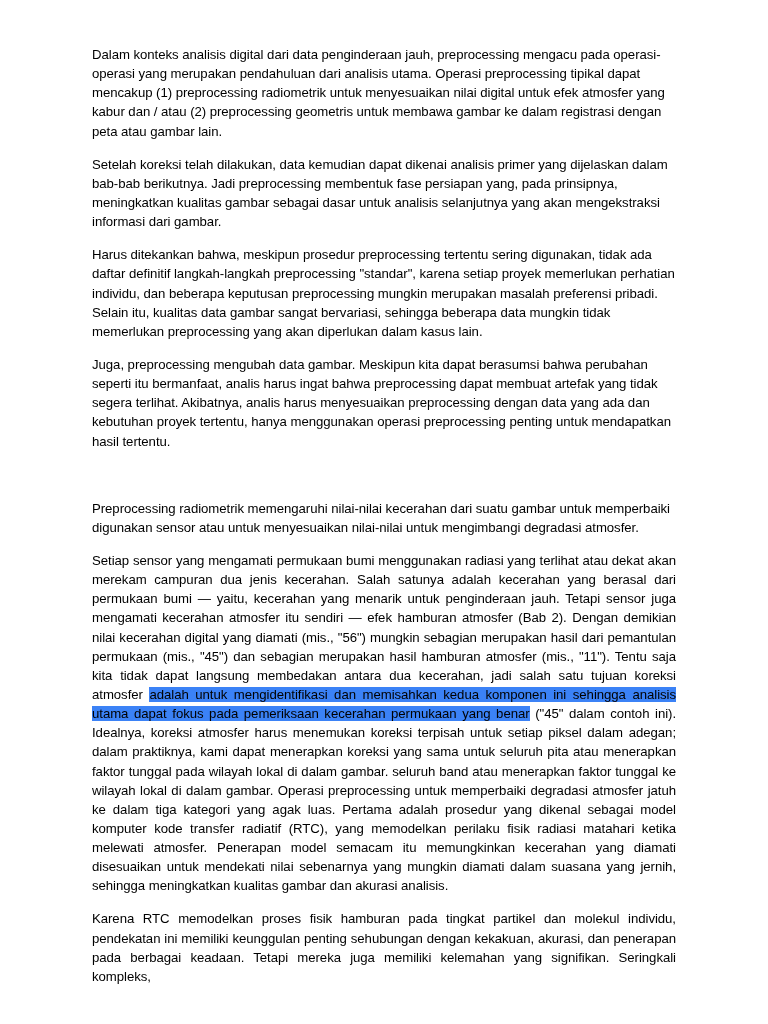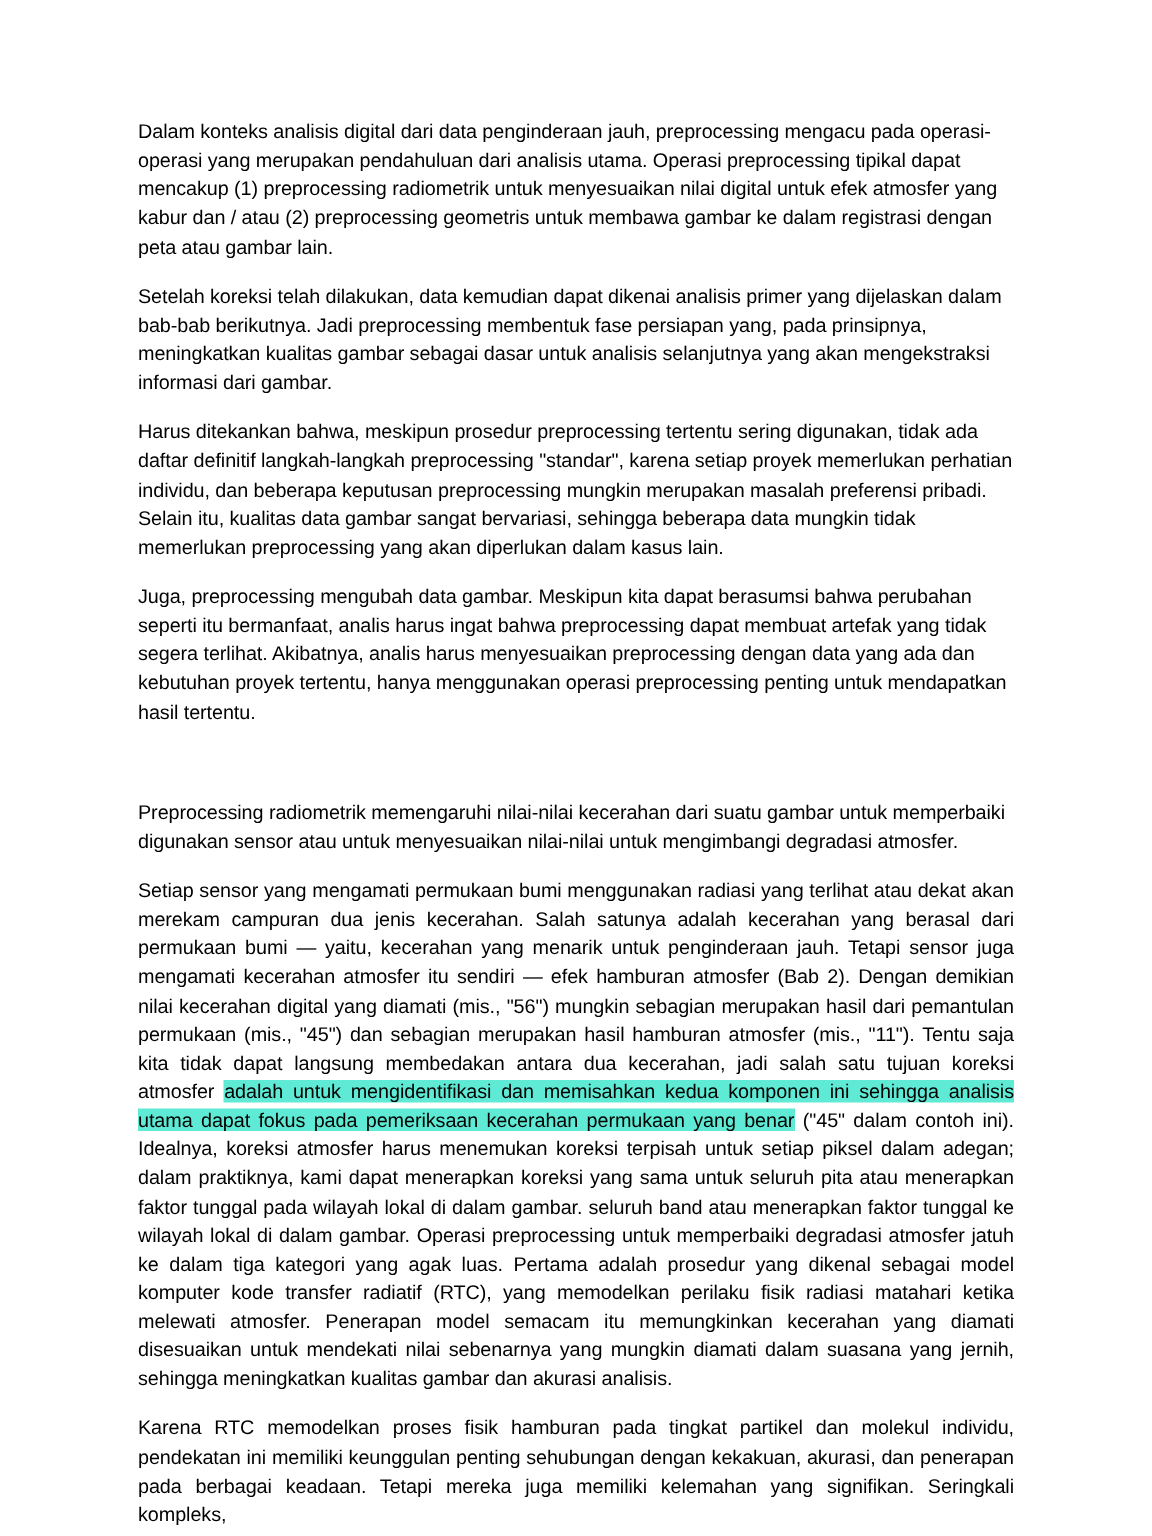--- a/index.html
+++ b/index.html
@@ -11,41 +11,41 @@
     width: 768px;
     height: 1024px;
     font-family: "Liberation Sans", sans-serif;
     color: #000000;
     overflow: hidden;
   }
   .page {
     width: 768px;
     height: 804px;
     box-sizing: border-box;
-    padding: 78px 92px 0 92px;
+    padding: 45px 92px 0 92px;
     position: relative;
   }
   .para {
     font-size: 13.2px;
     line-height: 1.45;
     margin: 0 0 14px 0;
     text-align: justify;
     letter-spacing: -0.05px;
   }
   .para.just {
     text-align: justify;
   }
   .para.left {
     text-align: left;
   }
   .gap-large {
     height: 34px;
   }
   .hl {
-    background: #5eead4;
+    background: #3b82f6;
   }
 </style>
 </head>
 <body>
 
 <div class="page">
 
   <p class="para left">Dalam konteks analisis digital dari data penginderaan jauh, preprocessing mengacu pada operasi-operasi yang merupakan pendahuluan dari analisis utama. Operasi preprocessing tipikal dapat mencakup (1) preprocessing radiometrik untuk menyesuaikan nilai digital untuk efek atmosfer yang kabur dan / atau (2) preprocessing geometris untuk membawa gambar ke dalam registrasi dengan peta atau gambar lain.</p>
   <p class="para left">Setelah koreksi telah dilakukan, data kemudian dapat dikenai analisis primer yang dijelaskan dalam bab-bab berikutnya. Jadi preprocessing membentuk fase persiapan yang, pada prinsipnya, meningkatkan kualitas gambar sebagai dasar untuk analisis selanjutnya yang akan mengekstraksi informasi dari gambar.</p>
   <p class="para left">Harus ditekankan bahwa, meskipun prosedur preprocessing tertentu sering digunakan, tidak ada daftar definitif langkah-langkah preprocessing "standar", karena setiap proyek memerlukan perhatian individu, dan beberapa keputusan preprocessing mungkin merupakan masalah preferensi pribadi. Selain itu, kualitas data gambar sangat bervariasi, sehingga beberapa data mungkin tidak memerlukan preprocessing yang akan diperlukan dalam kasus lain.</p>

